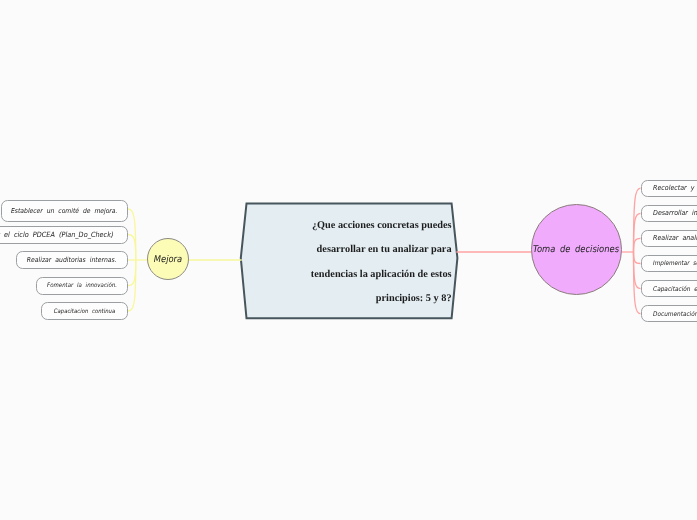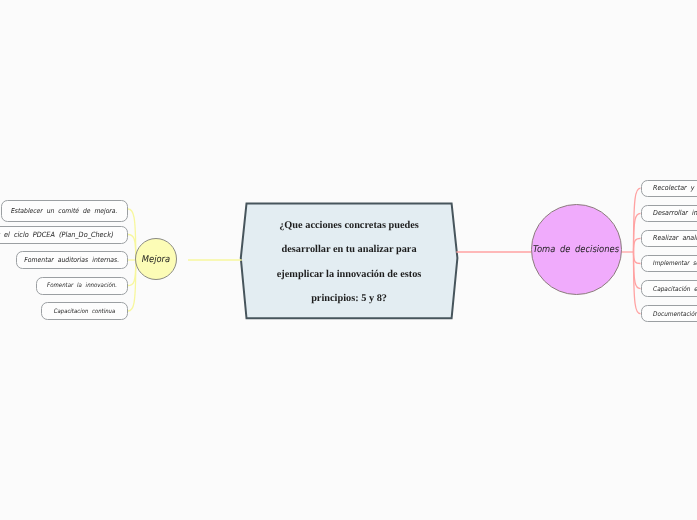--- a/index.html
+++ b/index.html
@@ -13,21 +13,21 @@
 .pill{position:absolute;box-sizing:border-box;
       border:1px solid #9b9fa2;border-radius:6.5px;background:#fdfdfd;
       display:flex;align-items:center;justify-content:center;
       font-family:"DejaVu Sans Condensed","DejaVu Sans",sans-serif;font-style:italic;
       color:#1e1e1e;white-space:nowrap;word-spacing:2px;}
 
 .node{position:absolute;box-sizing:border-box;border-radius:50%;
       display:flex;align-items:center;justify-content:center;
       font-family:"DejaVu Sans Condensed","DejaVu Sans",sans-serif;font-style:italic;
       color:#1e1e1e;white-space:nowrap;word-spacing:2px;}
-#centertext{position:absolute;text-align:center;
+#centertext{position:absolute;text-align:right;
       font-family:"Liberation Serif",serif;font-weight:bold;color:#1d1d1d;
       font-size:10.3px;line-height:24.2px;}
 </style>
 </head>
 <body style="background: rgb(251, 251, 251);">
 
 <div id="stage">
   <svg id="links" viewBox="0 0 697 520" xmlns="http://www.w3.org/2000/svg">
       <polygon points="246.5,203.5 451.6,203.5 457.4,258 451.6,318.3 246.5,318.3 240.8,258" fill="#e3edf2" stroke="#47555c" stroke-width="2" stroke-linejoin="miter"></polygon>
       <path d="M 188 260 L 241.8 260" fill="none" stroke="#f7f79e" stroke-width="1.5"></path>
@@ -42,37 +42,37 @@
       <path d="M 633.5 252 C 633.5 195.856, 635.25 188.2, 640.5 188.2" fill="none" stroke="#ffa2a2" stroke-width="1.3"></path>
       <path d="M 633.5 252 C 633.5 217.944, 635.25 213.29999999999998, 640.5 213.29999999999998" fill="none" stroke="#ffa2a2" stroke-width="1.3"></path>
       <path d="M 633.5 252 C 633.5 240.03199999999998, 635.25 238.39999999999998, 640.5 238.39999999999998" fill="none" stroke="#ffa2a2" stroke-width="1.3"></path>
       <path d="M 633.5 252 C 633.5 262.12, 635.25 263.5, 640.5 263.5" fill="none" stroke="#ffa2a2" stroke-width="1.3"></path>
       <path d="M 633.5 252 C 633.5 284.20799999999997, 635.25 288.59999999999997, 640.5 288.59999999999997" fill="none" stroke="#ffa2a2" stroke-width="1.3"></path>
       <path d="M 633.5 252 C 633.5 306.296, 635.25 313.7, 640.5 313.7" fill="none" stroke="#ffa2a2" stroke-width="1.3"></path>
     </svg>
 <div id="centertext" style="left: 246.5px; top: 214.1px; width: 205.1px;">
       <div>¿Que acciones concretas puedes</div>
       <div>desarrollar en tu analizar para</div>
-      <div>ejemplicar la innovación de estos</div>
+      <div>tendencias la aplicación de estos</div>
       <div>principios: 5 y 8?</div>
     </div>
-    <div class="node" style="left: 135px; top: 238px; width: 42px; height: 42px; background: rgb(252, 252, 182); border: 1px solid rgb(138, 138, 130); font-size: 9.3px;">
+    <div class="node" style="left: 147px; top: 238px; width: 42px; height: 42px; background: rgb(252, 252, 182); border: 1px solid rgb(138, 138, 130); font-size: 9.3px;">
       <span>Mejora</span>
     </div>
     <div class="node" style="left: 530.5px; top: 204px; width: 91px; height: 91px; background: #f0abfc; border: 1px solid rgb(138, 123, 123); font-size: 9.3px;">
       <span>Toma de  decisiones</span>
     </div>
     <div class="pill" style="left: 0.5px; top: 200px; height: 22px; font-size: 6.72px; width: 127.5px;">
       <span>Establecer un comité de mejora.</span>
     </div>
     <div class="pill" style="left: -56.5px; top: 225.5px; height: 18px; font-size: 7.25px; width: 184.5px;">
       <span>Implementar el ciclo PDCEA (Plan_Do_Check)</span>
     </div>
     <div class="pill" style="left: 15.5px; top: 251px; height: 18px; font-size: 6.8px; width: 112.5px;">
-      <span>Fomentar auditorias internas.</span>
+      <span>Realizar auditorias internas.</span>
     </div>
     <div class="pill" style="left: 36px; top: 276.5px; height: 18px; font-size: 6.05px; width: 92px;">
       <span>Fomentar la  innovación.</span>
     </div>
     <div class="pill" style="left: 41px; top: 302px; height: 18px; font-size: 5.95px; width: 87px;">
       <span>Capacitacion continua</span>
     </div>
     <div class="pill" style="left: 640.5px; top: 179.5px; height: 17.4px; font-size: 7px; width: 150px; justify-content: flex-start; padding-left: 11.6px;">
       <span>Recolectar y analizar datos relevantes</span>
     </div>

